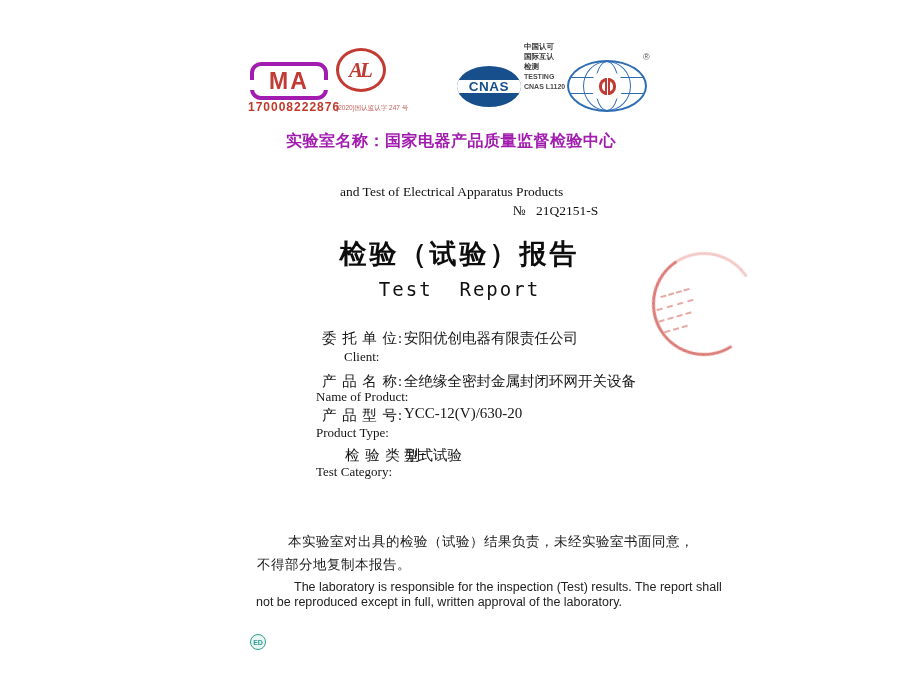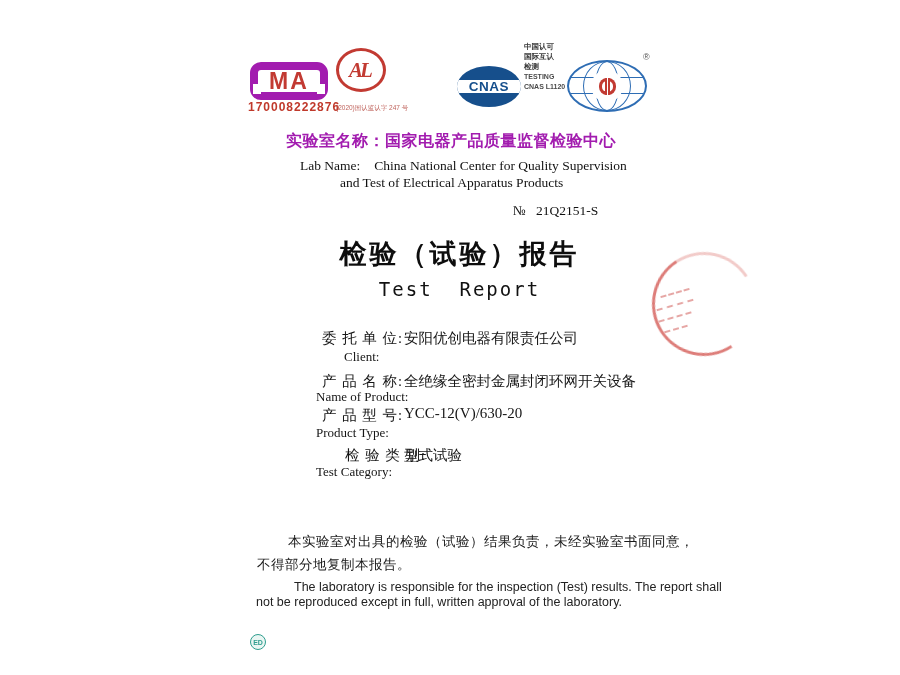--- a/index.html
+++ b/index.html
@@ -3,21 +3,21 @@
 <meta charset="utf-8">
 <style>
   html,body{margin:0;padding:0;background:#ffffff;}
   #page{position:relative;width:900px;height:675px;background:#ffffff;overflow:hidden;
         font-family:"Liberation Serif","DejaVu Serif",serif;color:#1c1c1c;}
 
   
   .logo-row{position:absolute;left:0;top:0;width:900px;height:130px;}
 
   .cma{position:absolute;left:250px;top:62px;width:78px;height:38px;
-       border:8px solid #a21caf;border-radius:11px;box-sizing:border-box;
+       border:4px solid #a21caf;border-radius:11px;box-sizing:border-box;
        display:flex;align-items:center;justify-content:center;}
   .cma .notch{position:absolute;width:8px;height:10px;background:#fff;top:14px;}
   .cma .notch.l{left:-5px;} .cma .notch.r{right:-5px;}
   .cma-letters{font-family:"Liberation Sans",sans-serif;font-weight:bold;
        font-size:23px;color:#c23a32;letter-spacing:2px;line-height:1;}
   .cma-number{position:absolute;left:248px;top:100px;color:#c0392b;
        font-family:"Liberation Sans",sans-serif;font-weight:bold;font-size:12px;letter-spacing:1px;}
   .cma-note{position:absolute;left:336px;top:104px;color:#c0655e;
        font-family:"Liberation Sans",sans-serif;font-size:6.5px;}
 
@@ -61,21 +61,21 @@
   .emb.l{border-radius:9px 0 0 9px;border-right-width:2px;}
   .emb.r{border-radius:0 9px 9px 0;border-left-width:2px;}
   .globe-reg{position:absolute;left:76px;top:-8px;font-size:9px;color:#555;
       font-family:"Liberation Sans",sans-serif;}
 
   
   .lab-cn{position:absolute;left:286px;top:131px;font-family:"DejaVu Sans",sans-serif;
       font-weight:bold;font-size:16px;letter-spacing:.5px;color:#a21caf;}
   .lab-en1{position:absolute;left:300px;top:158px;font-size:13.5px;color:#111;}
   .lab-en1 .lbl{margin-right:14px;}
-  .lab-en2{position:absolute;left:340px;top:175px;font-size:13.5px;color:#111;}
+  .lab-en2{position:absolute;left:340px;top:184px;font-size:13.5px;color:#111;}
 
   
   .report-no{position:absolute;left:513px;top:203px;font-size:13.5px;color:#111;}
   .report-no .no-sign{margin-right:10px;}
 
   
   .title-wrap{position:absolute;left:232px;top:236px;width:455px;text-align:center;}
   .title-cn{font-family:"DejaVu Sans",sans-serif;font-weight:bold;font-size:27px;
       letter-spacing:3px;color:#0d0d0d;}
   .title-en{margin-top:6px;font-family:"DejaVu Sans Mono",monospace;font-size:19px;
@@ -155,23 +155,20 @@
       <div class="globe-lat2"></div>
       <div class="globe-center">
         <span class="emb l"></span>
         <span class="emb r"></span>
       </div>
       <span class="globe-reg">®</span>
     </div>
   </div>
 
   <div class="lab-cn">实验室名称：国家电器产品质量监督检验中心</div>
-  <div class="lab-en1">
-    <span class="lbl">Lab Name:</span><span>China National Center for Quality Supervision</span>
-  </div>
   <div class="lab-en2">and Test of Electrical Apparatus Products</div>
 
   <div class="report-no">
     <span class="no-sign">№</span><span>21Q2151-S</span>
   </div>
 
   <div class="title-wrap">
     <div class="title-cn">检验（试验）报告</div>
     <div class="title-en">Test  Report</div>
   </div>

